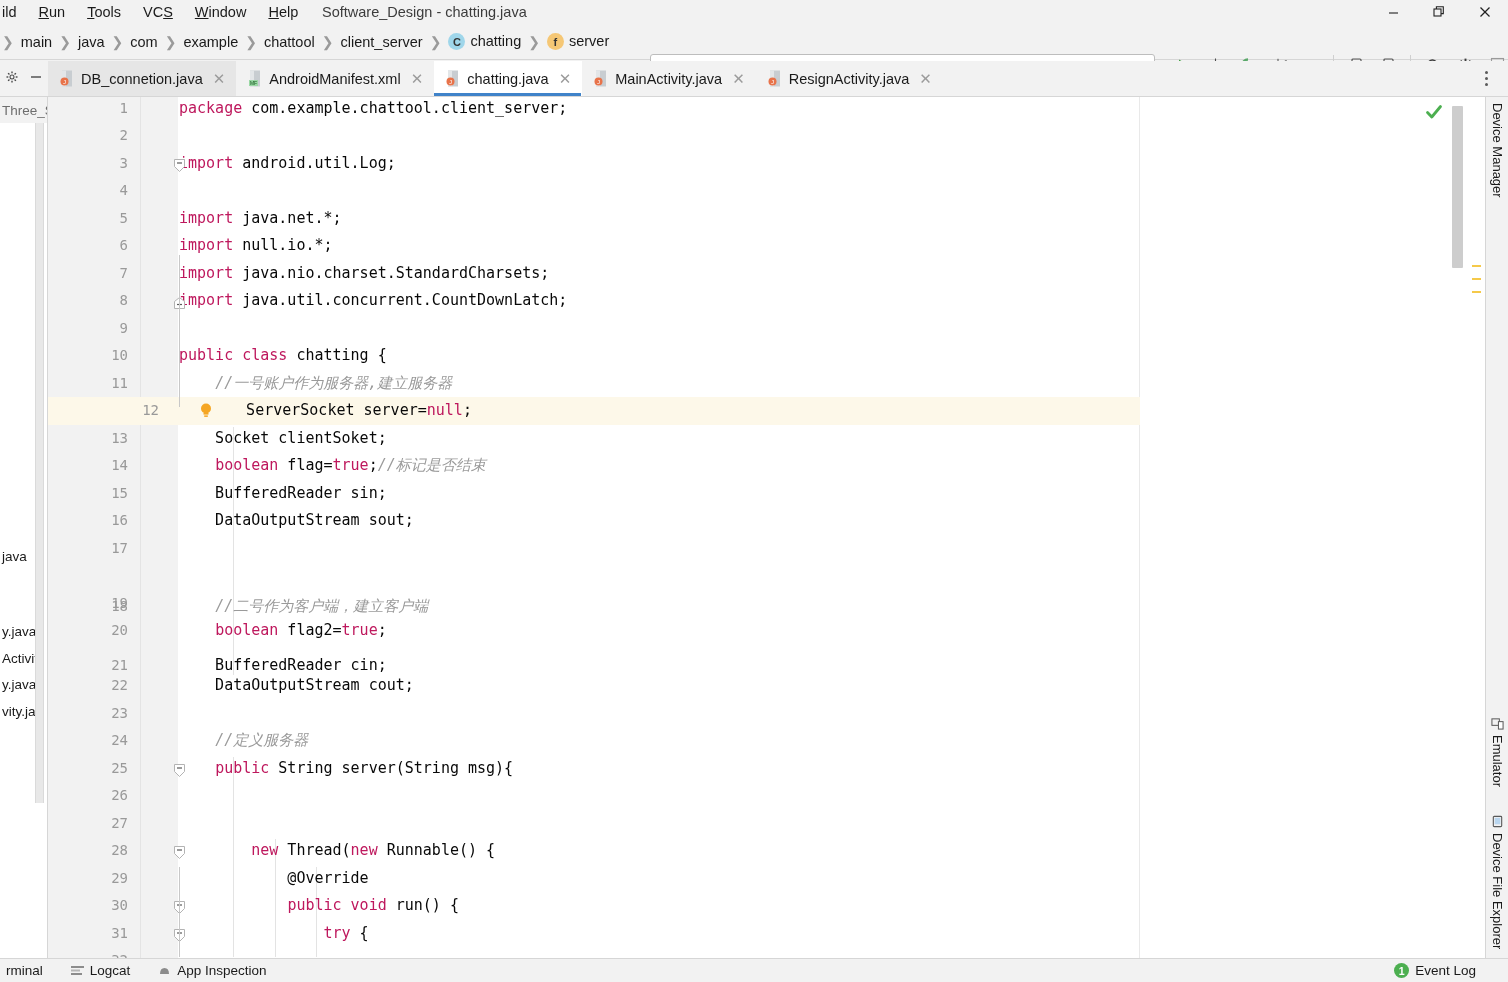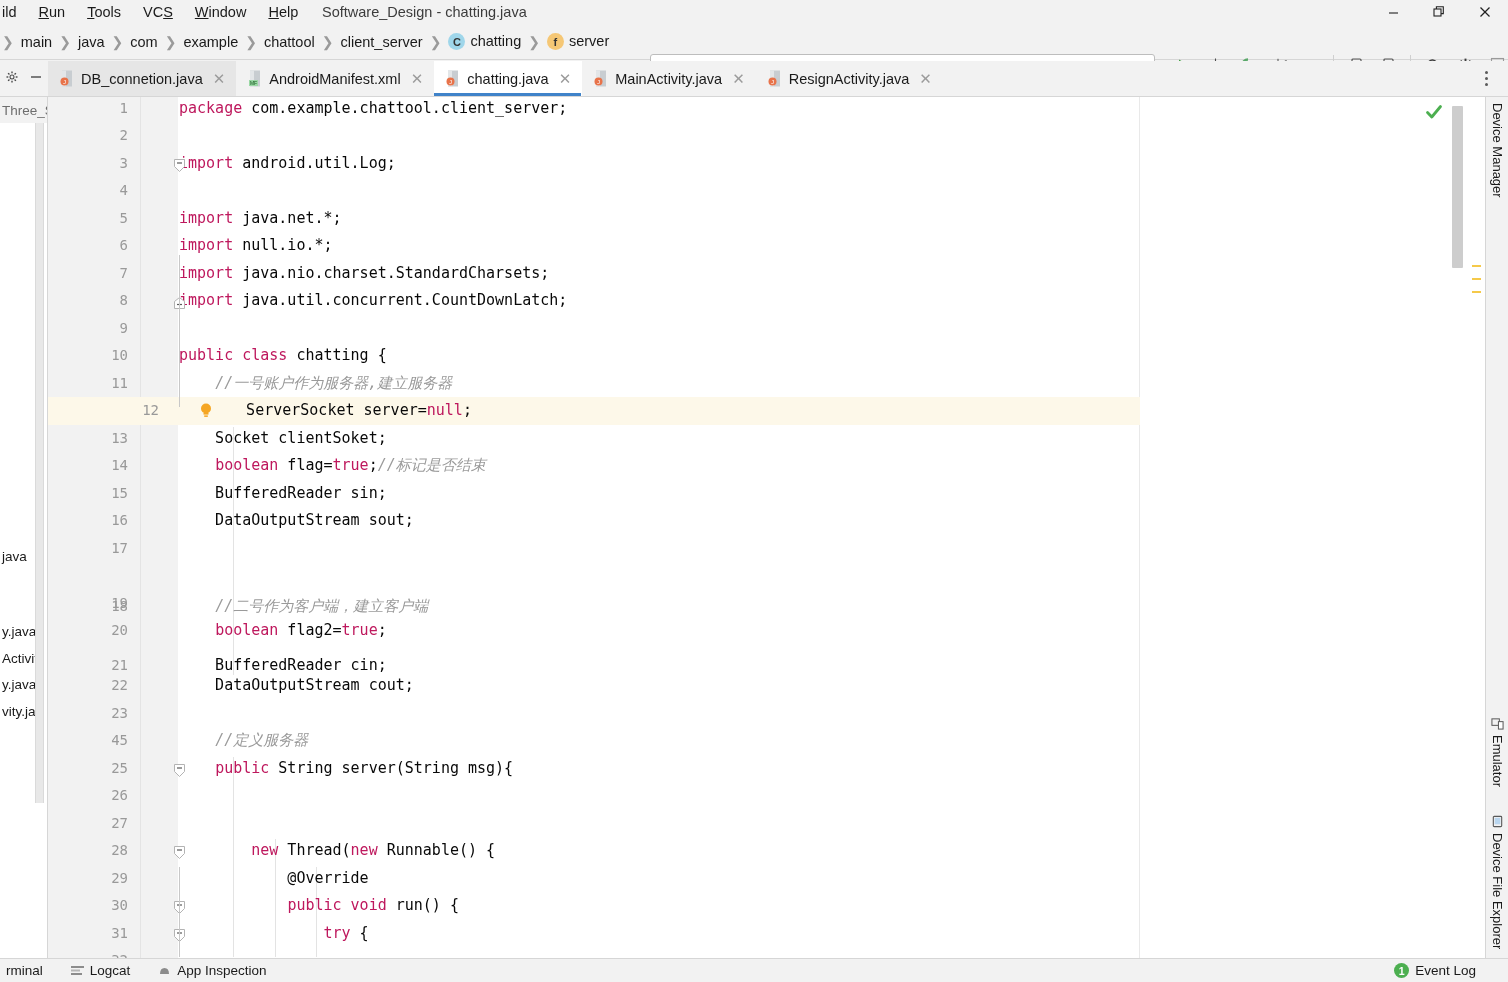--- a/index.html
+++ b/index.html
@@ -529,21 +529,21 @@
         <div class="line" style="top: 355px;"><span class="num">14</span><span class="txt"><span class="pln">    </span><span class="kw">boolean</span><span class="pln"> flag=</span><span class="kw">true</span><span class="pln">;</span><span class="cmt">//标记是否结束</span></span></div>
         <div class="line" style="top: 382.5px;"><span class="num">15</span><span class="txt"><span class="pln">    BufferedReader sin;</span></span></div>
         <div class="line" style="top: 410px;"><span class="num">16</span><span class="txt"><span class="pln">    DataOutputStream sout;</span></span></div>
         <div class="line" style="top: 437.5px;"><span class="num">17</span><span class="txt"></span></div>
         <div class="line" style="top: 465px; margin-top: 31px;"><span class="num">18</span><span class="txt"><span class="pln">    </span><span class="cmt">//二号作为客户端，建立客户端</span></span></div>
         <div class="line" style="top: 492.5px;"><span class="num">19</span></div>
         <div class="line" style="top: 520px;"><span class="num">20</span><span class="txt"><span class="pln">    </span><span class="kw">boolean</span><span class="pln"> flag2=</span><span class="kw">true</span><span class="pln">;</span></span></div>
         <div class="line" style="top: 527px; margin-top: 28px;"><span class="num">21</span><span class="txt"><span class="pln">    BufferedReader cin;</span></span></div>
         <div class="line" style="top: 575px;"><span class="num">22</span><span class="txt"><span class="pln">    DataOutputStream cout;</span></span></div>
         <div class="line" style="top: 602.5px;"><span class="num">23</span><span class="txt"></span></div>
-        <div class="line" style="top: 630px;"><span class="num">45</span><span class="txt"><span class="pln">    </span><span class="cmt">//定义服务器</span></span></div>
+        <div class="line" style="top: 630px;"><span class="num">24</span><span class="txt"><span class="pln">    </span><span class="cmt">//定义服务器</span></span></div>
         <div class="line" style="top: 657.5px;"><span class="num">25</span><span class="txt"><span class="pln">    </span><span class="kw">public</span><span class="pln"> String server(String msg){</span></span></div>
         <div class="fold" style="top: 665.5px;"><svg width="11" height="13" viewBox="0 0 11 13">
             <path d="M0.5 0.5 h10 v7 l-5 5 l-5 -5 z" fill="#fff" stroke="#b3b3b3" stroke-width="1"></path>
             <line x1="3" y1="4" x2="8" y2="4" stroke="#5a5a5a" stroke-width="1.2"></line>
           </svg></div>
         <div class="line" style="top: 685px;"><span class="num">26</span></div>
         <div class="line" style="top: 712.5px;"><span class="num">27</span></div>
         <div class="line" style="top: 740px;"><span class="num">28</span><span class="txt"><span class="pln">        </span><span class="kw">new</span><span class="pln"> Thread(</span><span class="kw">new</span><span class="pln"> Runnable() {</span></span></div>
         <div class="fold" style="top: 748px;"><svg width="11" height="13" viewBox="0 0 11 13">
             <path d="M0.5 0.5 h10 v7 l-5 5 l-5 -5 z" fill="#fff" stroke="#b3b3b3" stroke-width="1"></path>

